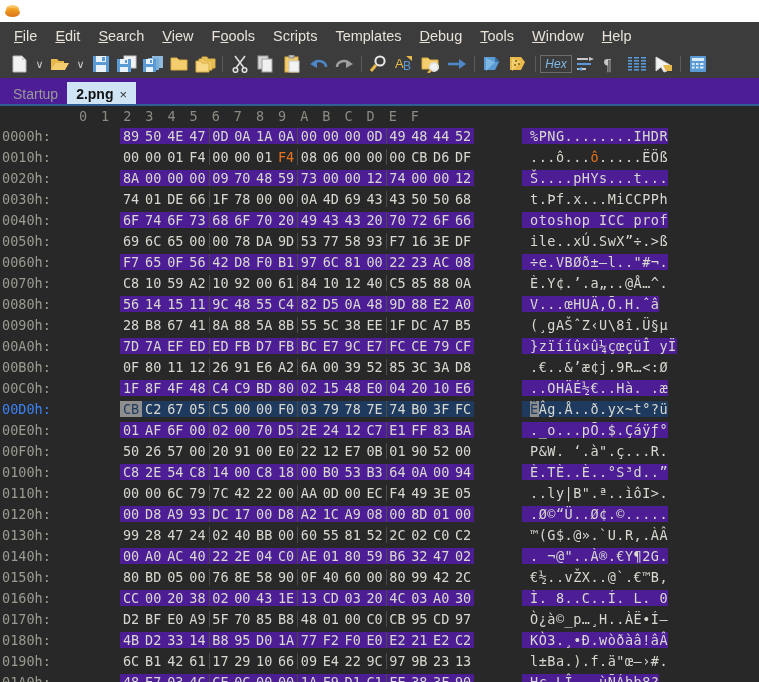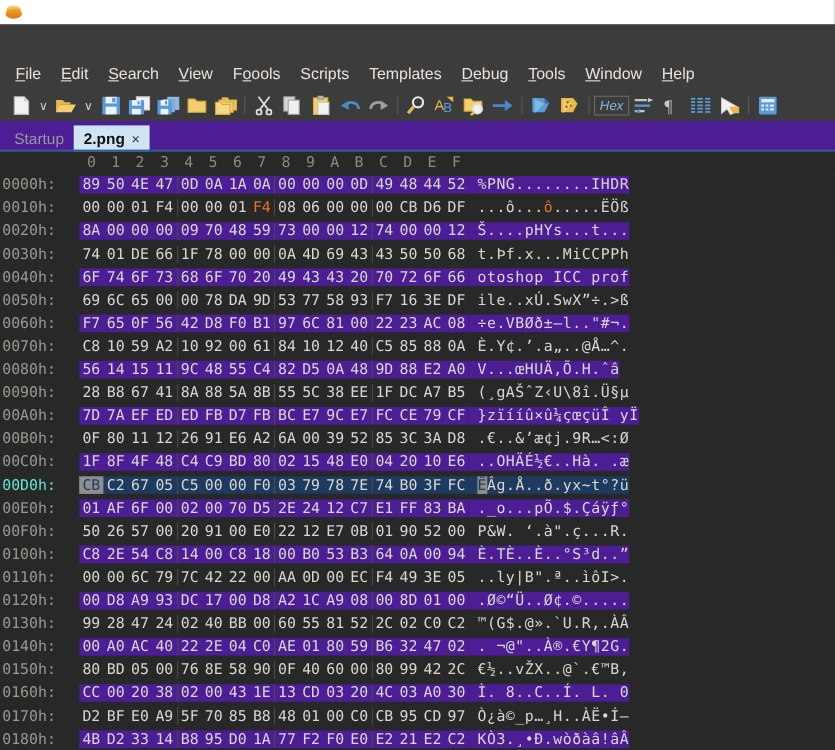--- a/index.html
+++ b/index.html
@@ -44,21 +44,20 @@
     letter-spacing: 0px;
   }
 
   
   #menubar {
     height: 28px;
     background: #3c3c3c;
     display: flex;
     align-items: center;
     padding-left: 5px;
-    margin-top: 32px;
   }
   .menu-item {
     color: #e8e2d8;
     font-size: 14.5px;
     padding: 2px 9px;
     white-space: nowrap;
     cursor: default;
   }
   .menu-item .mn { text-decoration: underline; }
 
@@ -131,20 +130,21 @@
   .addr-col { width: 72px; flex: 0 0 72px; padding-left: 2px; }
   .hexcols  { width: 354px; flex: 0 0 354px; display:flex; }
   .hexcols .hc { width: 29.5px; text-align:center; }
   .asc-head  { padding-left: 8px; }
 
   .hexrow {
     height: 21px;
     display: flex;
     align-items: center;
     white-space: pre;
+    gap: 48px;
   }
   .hexrow.odd  .hexbytes, .hexrow.odd .ascii { background: #4c1d95; }
   .hexrow.even .hexbytes, .hexrow.even .ascii { background: #282828; }
   .hexrow .addr {
     width: 72px; flex:0 0 72px;
     color: #9a9a90;
     padding-left: 2px;
   }
   .hexbytes {
     width: 354px; flex:0 0 354px;
@@ -158,21 +158,21 @@
   }
   .hexbytes .grp:first-child { border-left: none; }
   .hexbytes .b { width: 29.5px; text-align:center; }
   .ascii {
     padding-left: 8px;
     color: #d8d8d0;
     letter-spacing: 0.5px;
   }
   
   .hexrow.sel .hexbytes, .hexrow.sel .ascii { background: #1e3a5f; }
-  .hexrow.sel .addr { color:#5eead4; }
+  .hexrow.sel .addr { color:#3b82f6; }
   .b.cursor { background: #8e8e8e; color:#1e3a5f; }
   .b.hl { color: #e8731c; }
   .asc-hl { color:#e8731c; }
 </style>
 </head>
 <body>
 
 <div id="titlebar">
   <div id="app-logo">
     <div class="disc2"></div>

